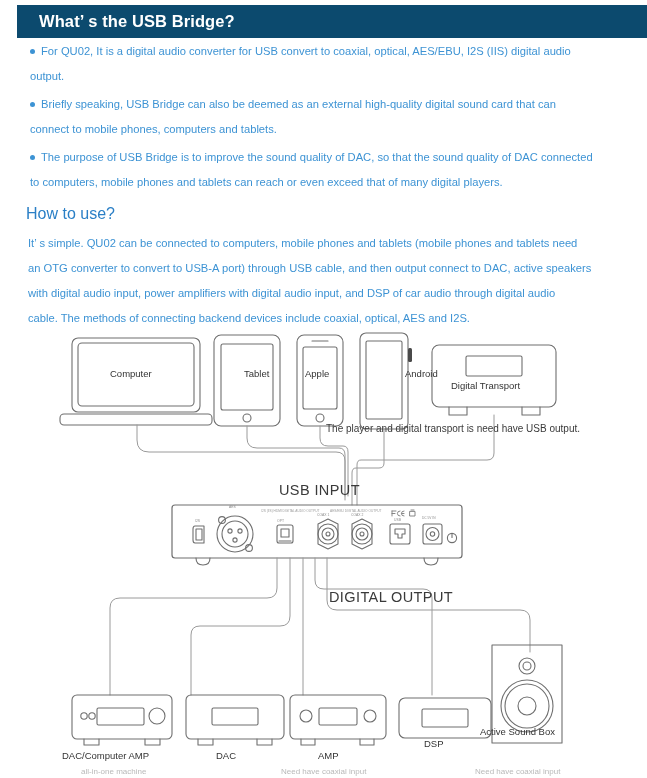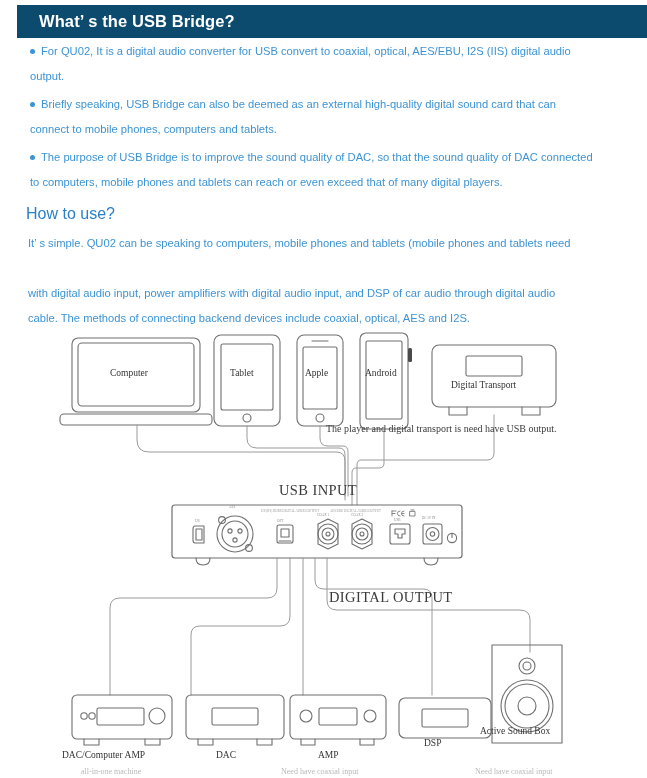--- a/index.html
+++ b/index.html
@@ -13,21 +13,21 @@
                 letter-spacing:.1px;padding-left:22px;white-space:nowrap;}
 
   
   .copy{position:absolute;color:#3d93d4;font-size:11.2px;line-height:25px;}
   .bullet-dot{display:inline-block;width:5px;height:5px;border-radius:50%;
               background:#3d93d4;vertical-align:middle;margin-right:6px;
               position:relative;top:-1px;}
   .sect-h{position:absolute;color:#2a7fc6;font-size:16px;font-weight:normal;}
 
   
-  #diagram{position:absolute;left:0;top:330px;width:612px;height:448px;font-family:Liberation Serif, serif;}
+  #diagram{position:absolute;left:0;top:330px;width:612px;height:448px;}
   .dlabel{position:absolute;font-size:8.6px;color:#4a4a4a;white-space:nowrap;}
   .dlabel.big{font-size:9.5px;color:#333;font-weight:normal;}
   .dlabel.faint{color:#b9b9b9;font-size:8px;}
   .bandlabel{position:absolute;font-size:14.5px;color:#3a3a3a;
              letter-spacing:.4px;white-space:nowrap;}
   .note{position:absolute;font-size:10px;color:#3a3a3a;white-space:nowrap;}
   svg{position:absolute;left:0;top:0;}
 </style>
 </head>
 <body>
@@ -47,22 +47,22 @@
 </div>
 
 <div class="copy" style="left:30px;top:145px;">
   <span class="bullet-dot"></span><span>The purpose of USB Bridge is to improve the sound quality of DAC, so that the sound quality of DAC connected</span><br>
   <span>to computers, mobile phones and tablets can reach or even exceed that of many digital players.</span>
 </div>
 
 <div class="sect-h" style="left:26px;top:205px;">How to use?</div>
 
 <div class="copy" style="left:28px;top:231px;">
-  <span>It’ s simple. QU02 can be speaking to computers, mobile phones and tablets (mobile phones and tablets need</span><br>
-  <br>
+  <span>It’ s simple. QU02 can be connected to computers, mobile phones and tablets (mobile phones and tablets need</span><br>
+  <span>an OTG converter to convert to USB-A port) through USB cable, and then output connect to DAC, active speakers</span><br>
   <span>with digital audio input, power amplifiers with digital audio input, and DSP of car audio through digital audio</span><br>
   <span>cable. The methods of connecting backend devices include coaxial, optical, AES and I2S.</span>
 </div>
 
 <div id="diagram">
 
   <svg width="647" height="448" viewBox="0 0 647 448">
     <g fill="none" stroke="#6f6f6f" stroke-width="1.1" stroke-linejoin="round" stroke-linecap="round">
 
       <g>
@@ -224,23 +224,23 @@
         <circle cx="527" cy="336" r="8"></circle>
         <circle cx="527" cy="336" r="4"></circle>
         <circle cx="527" cy="376" r="26"></circle>
         <circle cx="527" cy="376" r="22"></circle>
         <circle cx="527" cy="376" r="9"></circle>
       </g>
     </g>
   </svg>
 
   <span class="dlabel big" style="left:110px;top:38px;">Computer</span>
-  <span class="dlabel big" style="left:230px;top:38px;">Tablet</span>
+  <span class="dlabel big" style="left:244px;top:38px;">Tablet</span>
   <span class="dlabel big" style="left:305px;top:38px;">Apple</span>
-  <span class="dlabel big" style="left:365px;top:38px;">Android</span>
+  <span class="dlabel big" style="left:365px;top:38px;padding-left:40px;">Android</span>
   <span class="dlabel big" style="left:451px;top:50px;">Digital Transport</span>
 
   <span class="note" style="left:326px;top:93px;">The player and digital transport is need have USB output.</span>
 
   <span class="bandlabel" style="left:279px;top:152px;text-align:center;">USB INPUT</span>
   <span class="bandlabel" style="left:329px;top:259px;">DIGITAL OUTPUT</span>
 
   <span class="dlabel" style="left:195px;top:189px;font-size:3.4px;color:#8d8d8d;">I2S</span>
   <span class="dlabel" style="left:229px;top:175px;font-size:3.4px;color:#8d8d8d;">AES</span>
   <span class="dlabel" style="left:277px;top:189px;font-size:3.4px;color:#8d8d8d;">OPT</span>

